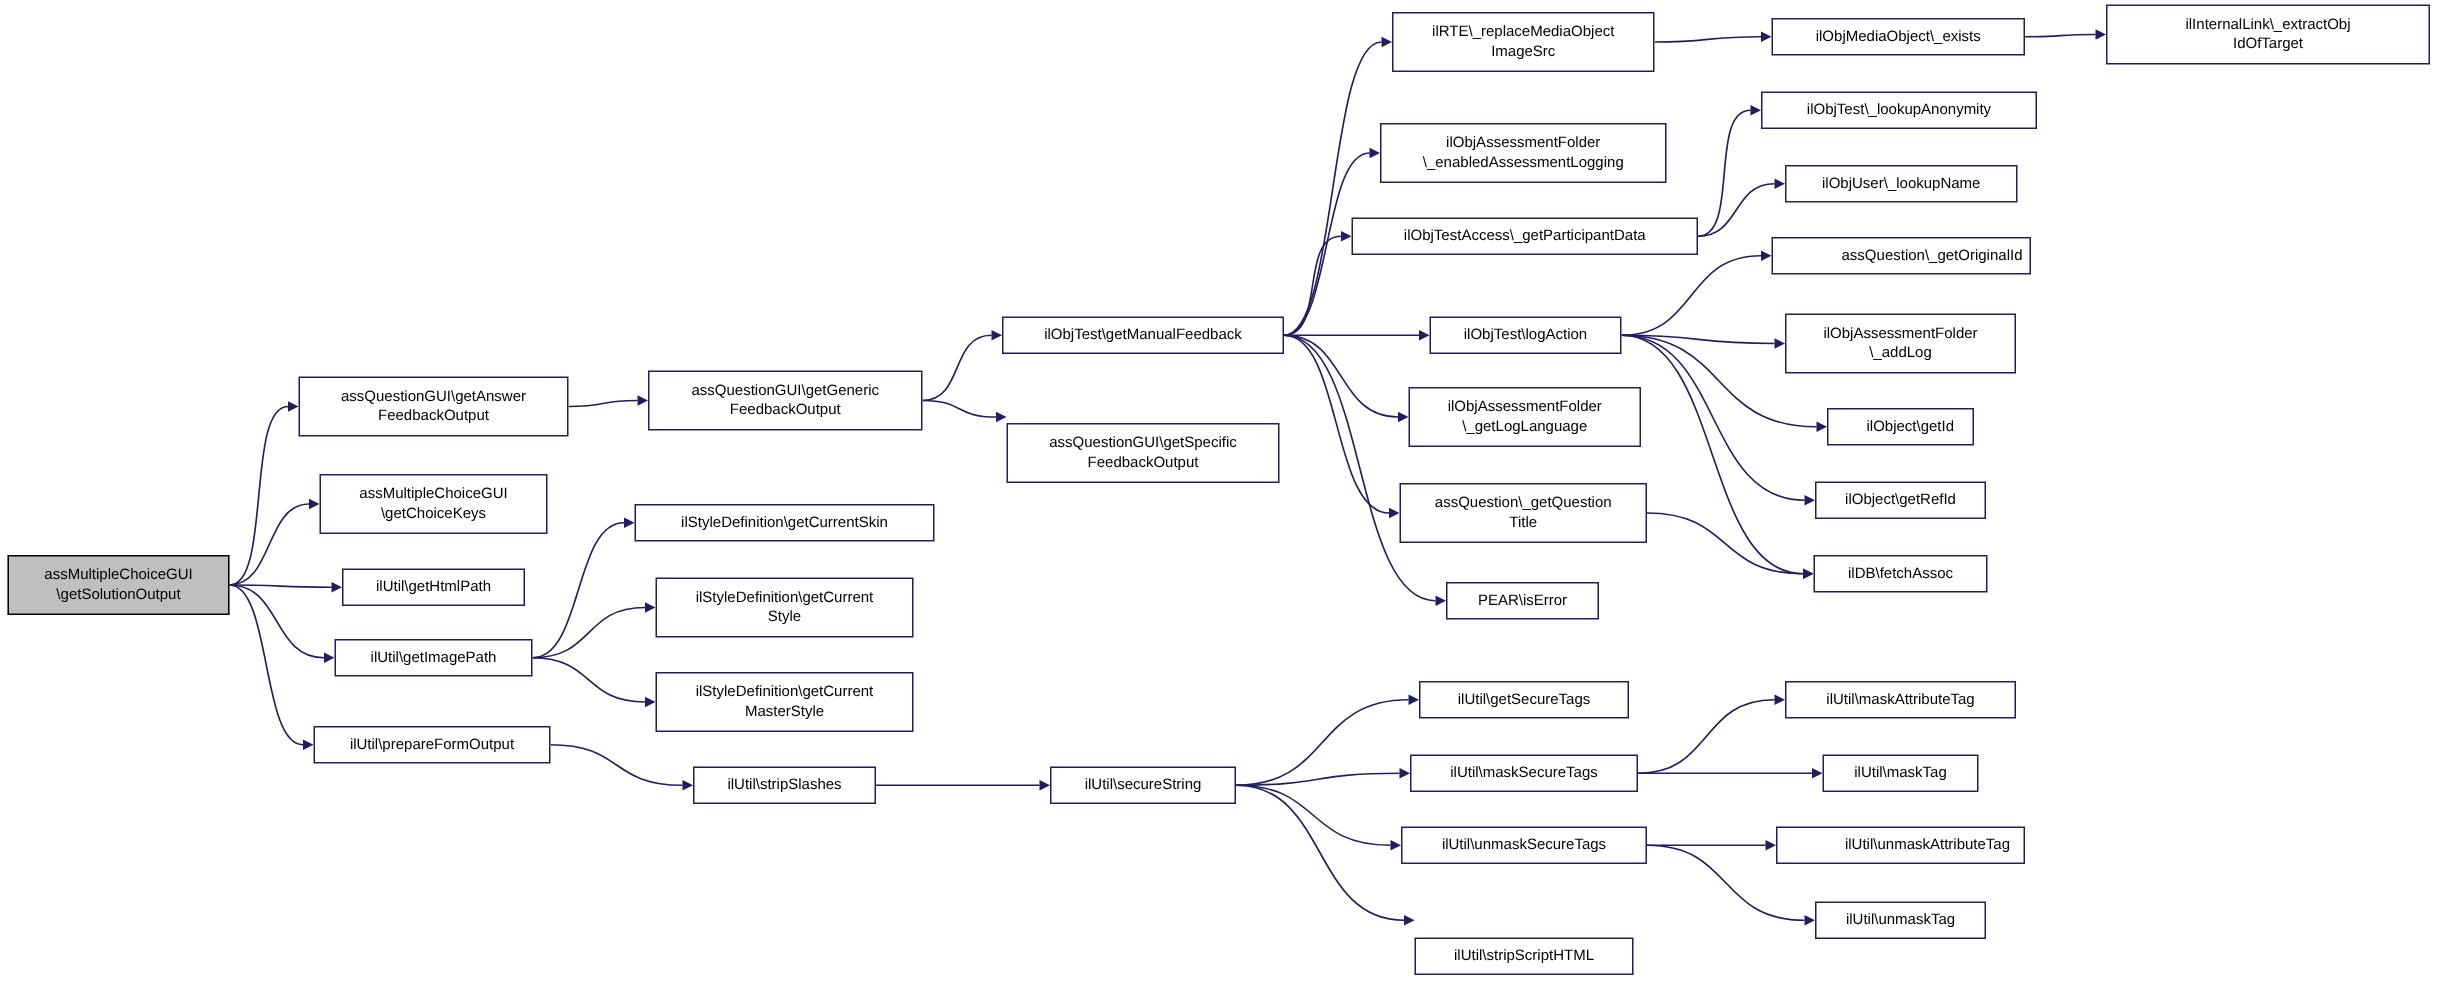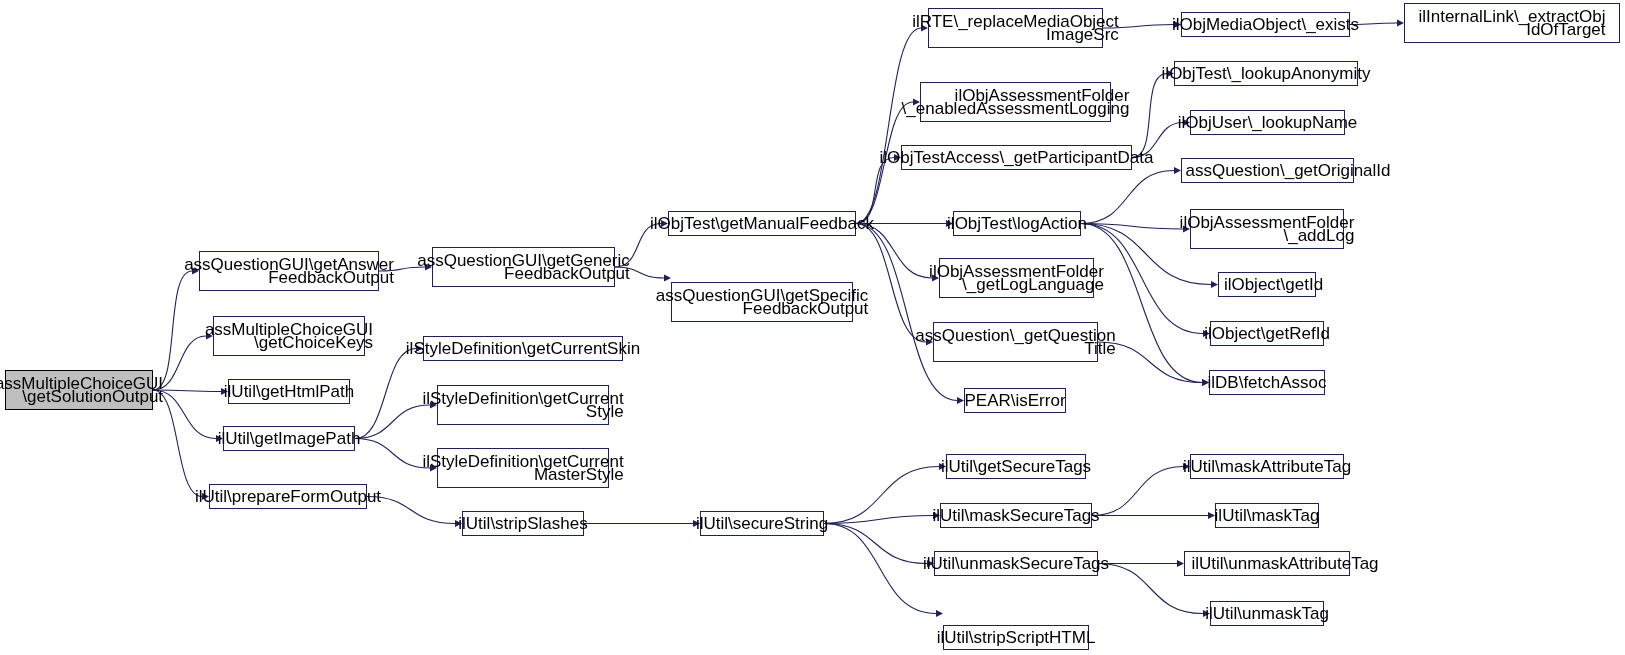--- a/index.html
+++ b/index.html
@@ -14,23 +14,23 @@
     background: #ffffff;
     font-family: "Liberation Sans", sans-serif;
     overflow: hidden;
   }
   .node {
     position: absolute;
     box-sizing: border-box;
     border: 1px solid #1f1f5e;
     background: #ffffff;
     color: #000000;
-    font-size: 17px;
+    font-size: 10px;
     line-height: 13px;
-    text-align: right;
+    text-align: center;
     display: flex;
     align-items: center;
     justify-content: center;
     padding: 1px 3px;
     white-space: pre-line;
     letter-spacing: 0px;
   }
   .node.root {
     background: #bfbfbf;
     border-color: #000000;

